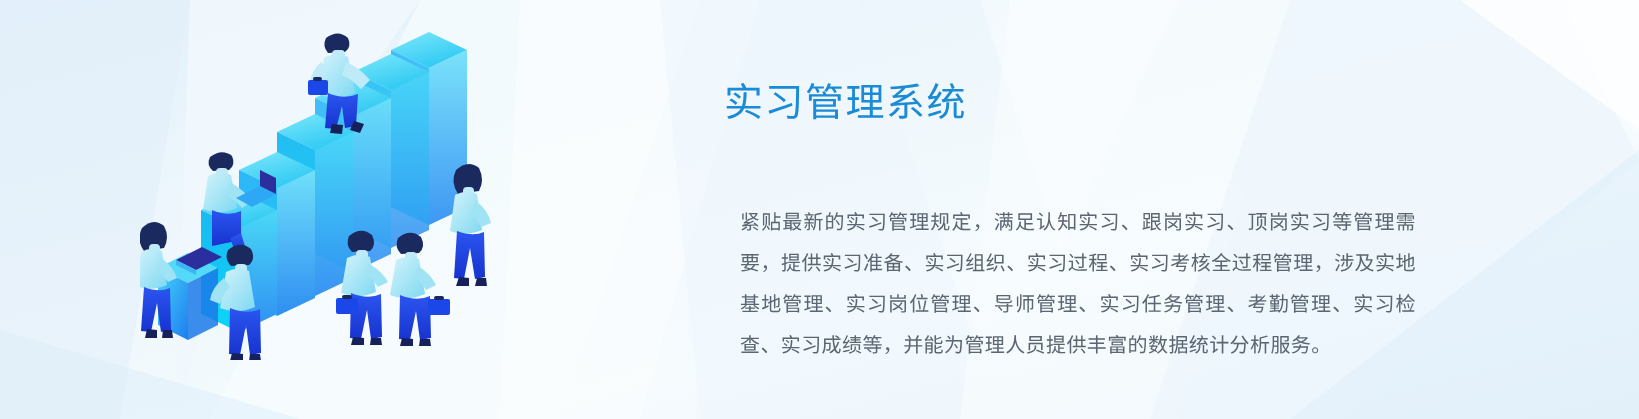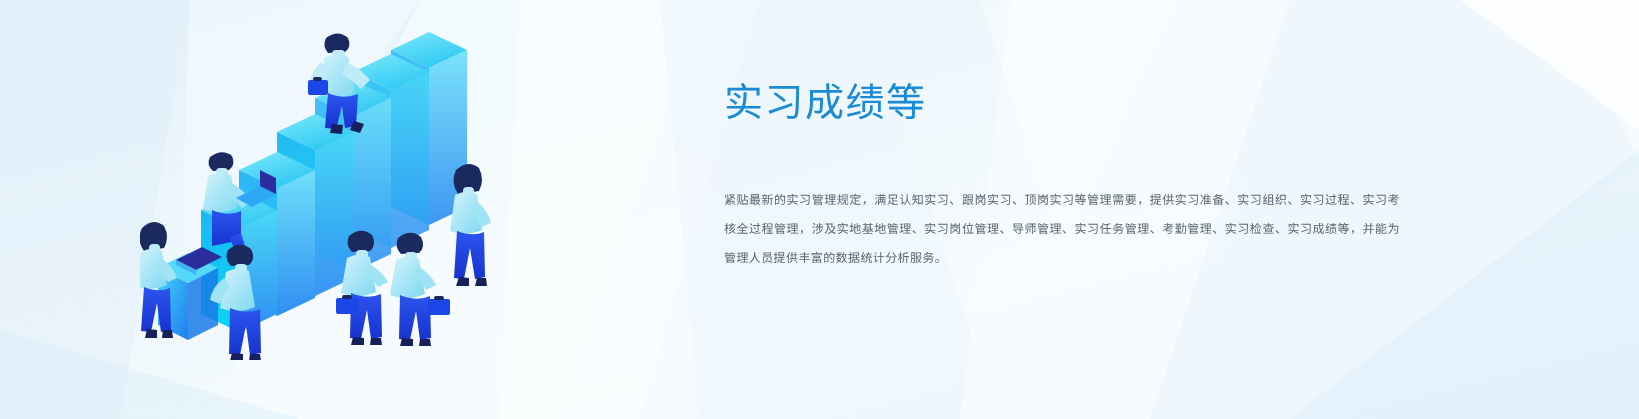--- a/index.html
+++ b/index.html
@@ -52,25 +52,25 @@
   .headline {
     margin: 0;
     font-size: 39px;
     line-height: 50px;
     font-weight: 400;
     letter-spacing: 1.5px;
     color: #1b8bd6;
     white-space: nowrap;
   }
   .body-copy {
-    margin: 0;
+    margin: 16px;
     padding-top: 58px;
     width: 676px;
-    font-size: 12px;
-    line-height: 29px;
+    font-size: 20px;
+    line-height: 41px;
     color: #5b6672;
     letter-spacing: 0.4px;
     text-align: justify;
     text-justify: inter-ideograph;
   }
 </style>
 </head>
 <body>
 
 <div class="banner">
@@ -256,17 +256,17 @@
         <path d="M315 185 q12 -6 22 -1 l5 36 q-17 7 -32 1z" fill="url(#shirt)"></path>
         <path d="M336 191 q12 9 15 22 l-10 4 q-5 -10 -11 -14z" fill="#9fe3f5"></path>
         <path d="M317 221 q16 6 27 1 l1 45 -10 2 -5 -31 -6 31 -10 -1z" fill="url(#pants)"></path>
         <path d="M319 267 l10 1 0 8 -13 0z" fill="#16205a"></path>
         <path d="M337 268 l9 0 1 8 -12 0z" fill="#16205a"></path>
       </g>
     </svg>
   </div>
 
   <div class="copy">
-    <h1 class="headline">实习成绩等</h1>
+    <h1 class="headline">实习管理系统</h1>
     <p class="body-copy">紧贴最新的实习管理规定，满足认知实习、跟岗实习、顶岗实习等管理需要，提供实习准备、实习组织、实习过程、实习考核全过程管理，涉及实地基地管理、实习岗位管理、导师管理、实习任务管理、考勤管理、实习检查、实习成绩等，并能为管理人员提供丰富的数据统计分析服务。</p>
   </div>
 
 </div>
 
 </body></html>

